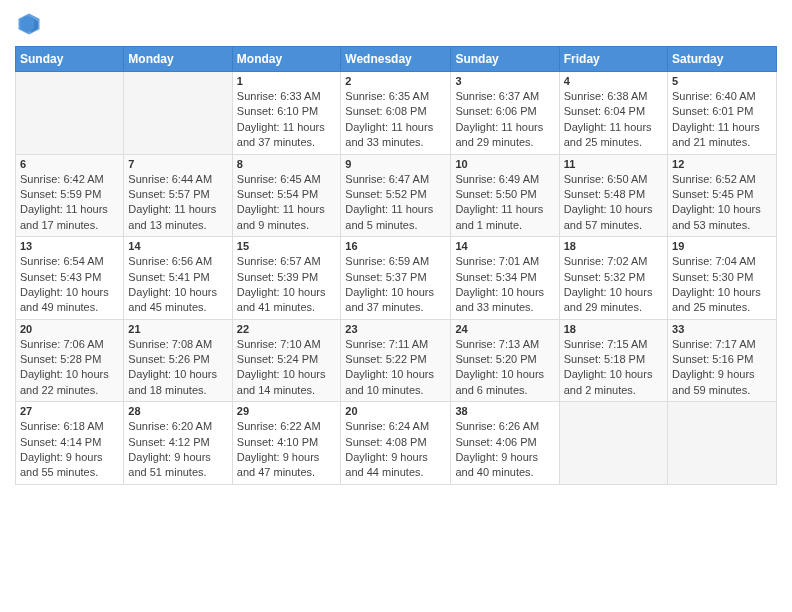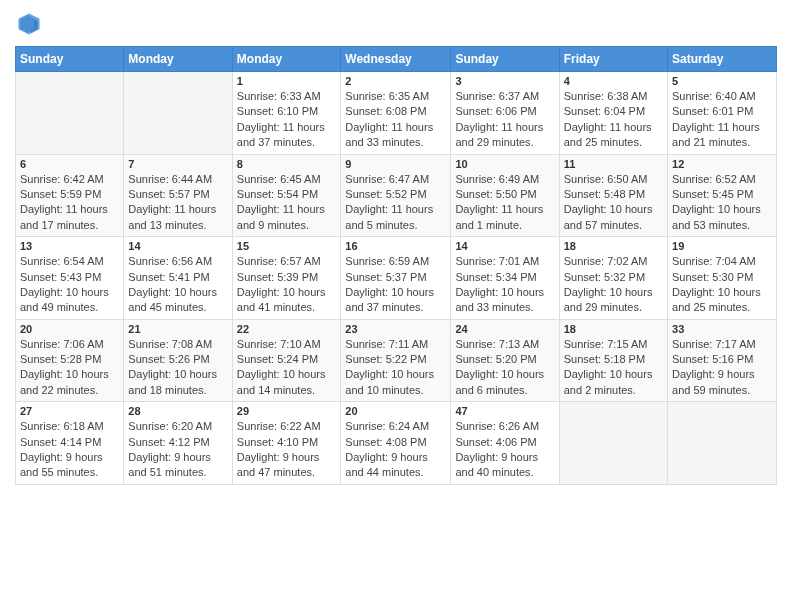--- a/index.html
+++ b/index.html
@@ -264,21 +264,21 @@
           </td>
           <td>
             <span class="day-num">29</span>
             <div class="day-info">Sunrise: 6:22 AM<br>Sunset: 4:10 PM<br>Daylight: 9 hours and 47 minutes.</div>
           </td>
           <td>
             <span class="day-num">20</span>
             <div class="day-info">Sunrise: 6:24 AM<br>Sunset: 4:08 PM<br>Daylight: 9 hours and 44 minutes.</div>
           </td>
           <td>
-            <span class="day-num">47</span>
+            <span class="day-num">38</span>
             <div class="day-info">Sunrise: 6:26 AM<br>Sunset: 4:06 PM<br>Daylight: 9 hours and 40 minutes.</div>
           </td>
           <td class="empty-cell"></td>
           <td class="empty-cell"></td>
         </tr>
       </tbody>
   </table>
 </div>
 
 </body></html>

